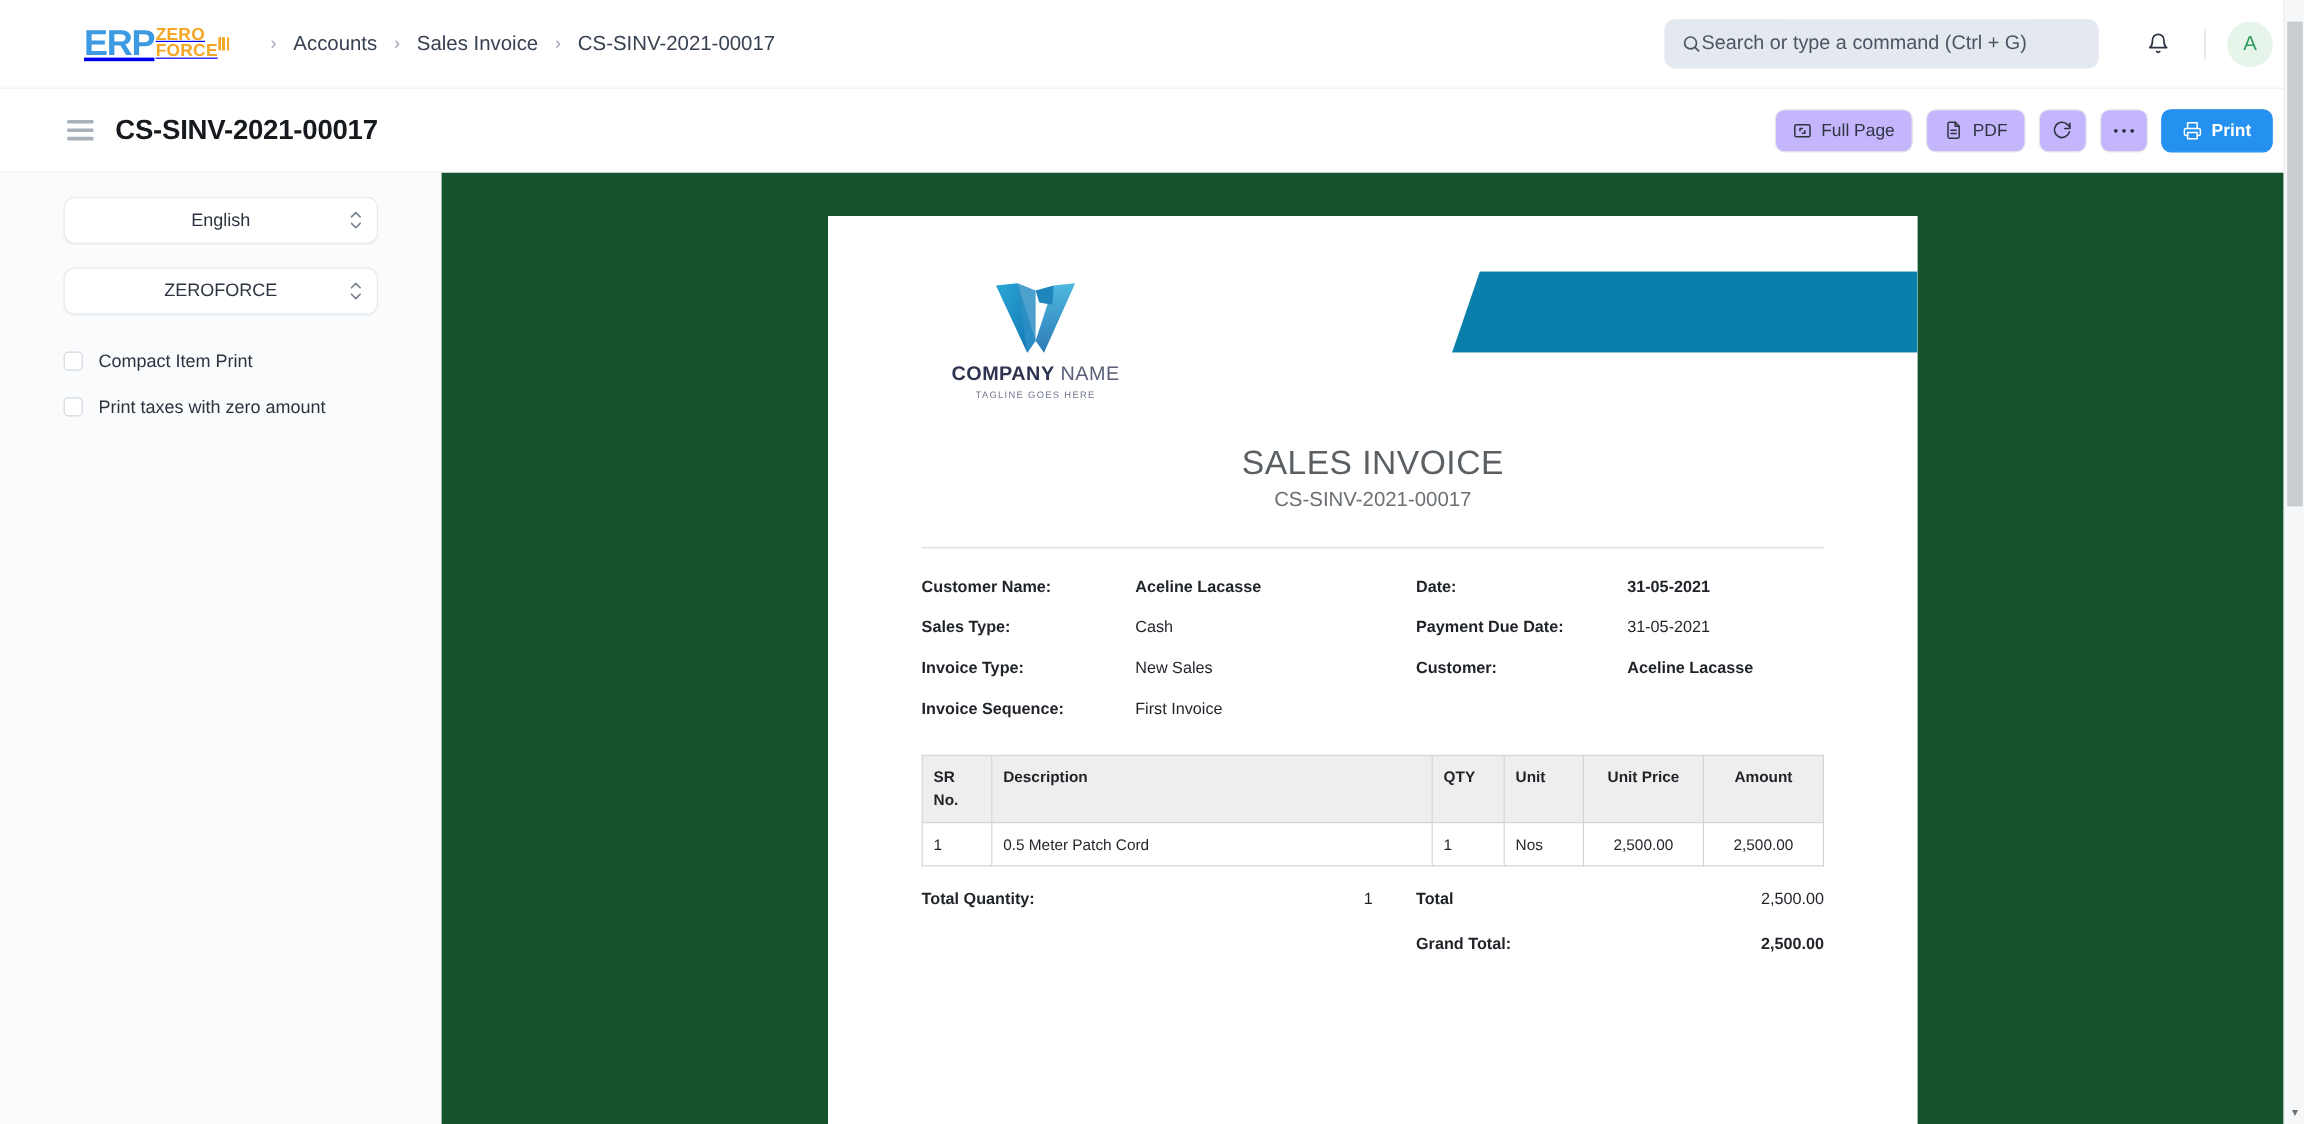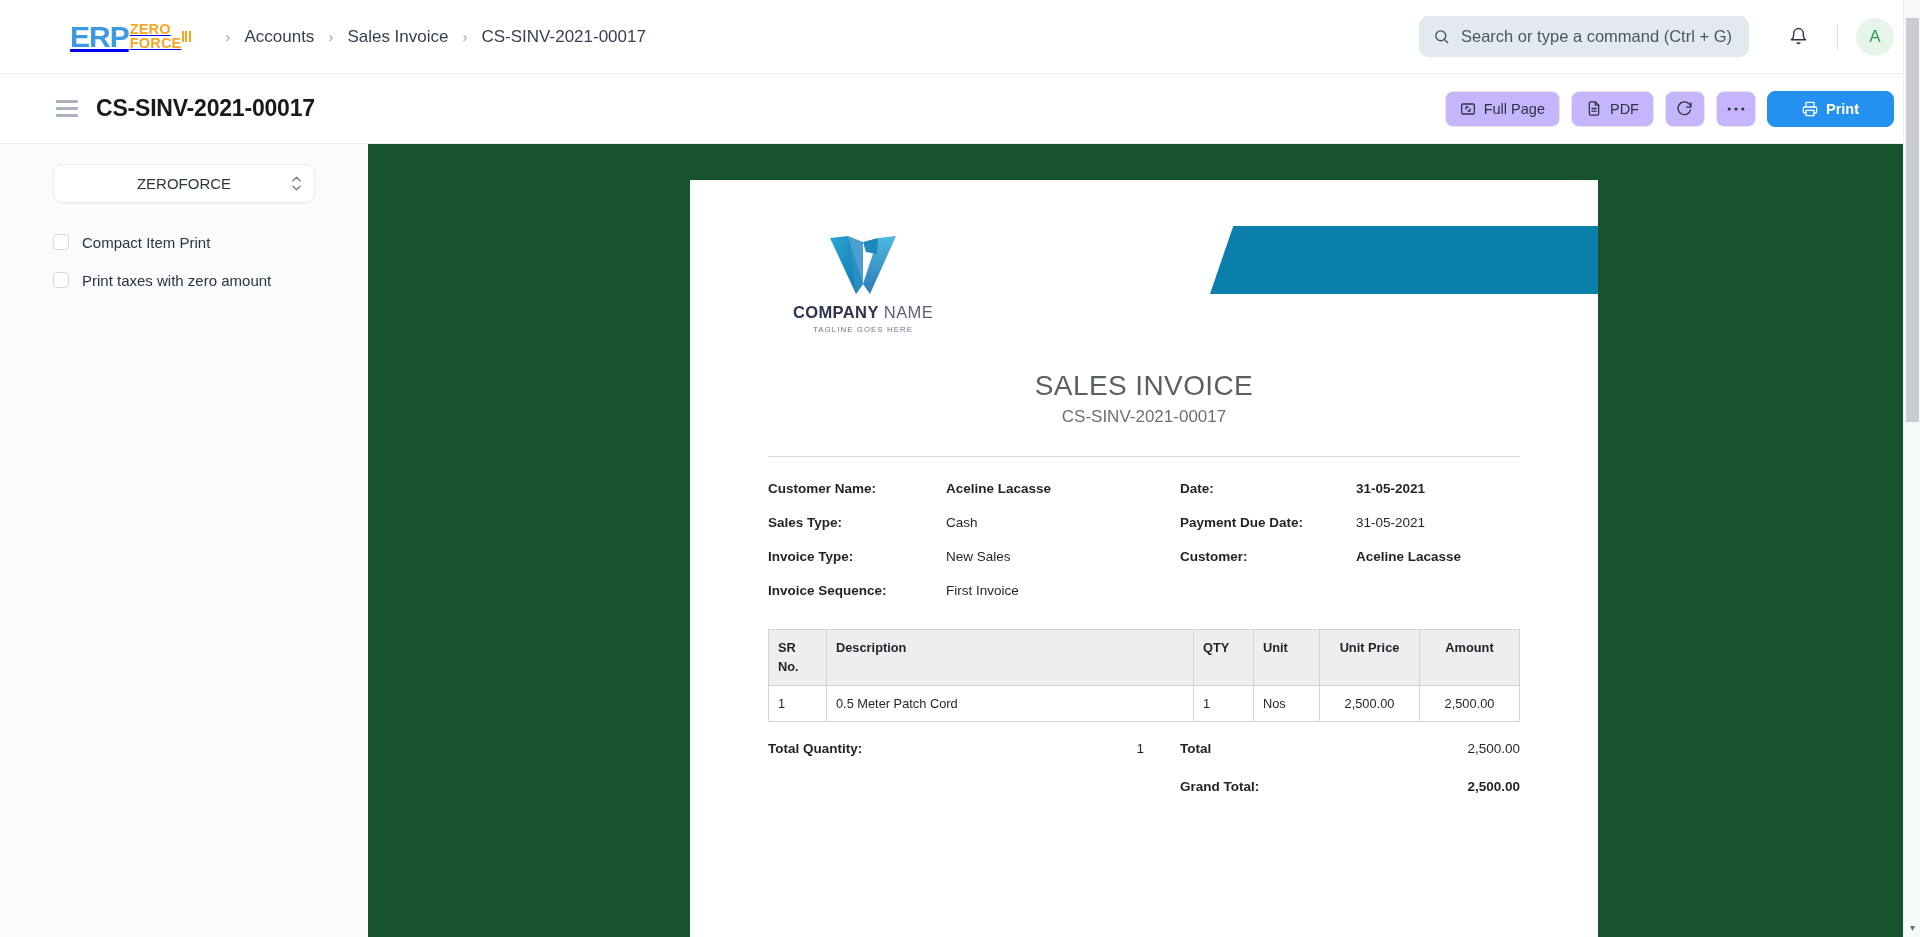--- a/index.html
+++ b/index.html
@@ -39,22 +39,22 @@
     text-decoration: none; white-space: nowrap;
   }
   .crumb.active { color: #374151; }
   .crumb-sep {
     color: #9aa3ad; font-size: 15px; margin: 0 12px; user-select: none;
   }
   .nav-right {
     margin-left: auto; display: flex; align-items: center; gap: 0;
   }
   .search-box {
-    width: 330px; height: 41px; background: #e4e9ef; border-radius: 9px;
-    display: flex; align-items: center; padding: 0 14px; gap: 11px;
+    width: 362px; height: 41px; background: #e4e9ef; border-radius: 9px;
+    display: flex; align-items: center; padding: 0 14px; 
     border: none;
   }
   .search-box .ph { font-size: 16.5px; color: #4b5563; }
   .bell-btn {
     width: 42px; height: 42px; display: flex; align-items: center;
     justify-content: center; margin-left: 28px;
   }
   .nav-divider { width:1px; height:26px; background:#d8dde3; margin: 0 18px; }
   .avatar {
     width: 38px; height: 38px; border-radius: 50%;
@@ -78,21 +78,21 @@
   .toolbar { margin-left: auto; display: flex; align-items: center; gap: 11px; }
   .btn {
     height: 36px; border-radius: 8px; border: 1px solid #e3e7eb;
     background: #c4b5fd; display: flex; align-items: center; gap: 8px;
     padding: 0 14px; font-size: 14.5px; color: #2b3440; cursor: pointer;
     font-family: "Liberation Sans", sans-serif; font-weight: 400;
   }
   .btn.icon-only { padding: 0; width: 40px; justify-content: center; }
   .btn.primary {
     background: #2490ef; border-color: #2490ef; color: #ffffff;
-    font-weight: bold; padding: 0 34px;
+    font-weight: bold; padding: 0 17px;
   }
 
   
   .workspace { display: flex; height: 793px; background: #fafbfc; }
 
   .side-panel {
     width: 368px; background: #fafbfc; padding: 20px 0 0 0;
     flex-shrink: 0;
   }
   .select-field {
@@ -318,20 +318,31 @@
       </svg>
       <span>Print</span>
     </button>
   </div>
 </div>
 
 <div class="workspace">
 
   <aside class="side-panel">
 
+    <div class="select-field">
+      <span>English</span>
+      <span class="caret">
+        <svg width="9" height="6" viewBox="0 0 10 6" fill="none" stroke="#7b838c" stroke-width="1.6" stroke-linecap="round" stroke-linejoin="round">
+            <polyline points="1,5 5,1 9,5"></polyline>
+          </svg>
+        <svg width="9" height="6" viewBox="0 0 10 6" fill="none" stroke="#7b838c" stroke-width="1.6" stroke-linecap="round" stroke-linejoin="round">
+            <polyline points="1,1 5,5 9,1"></polyline>
+          </svg>
+      </span>
+    </div>
 
     <div class="select-field">
       <span>ZEROFORCE</span>
       <span class="caret">
         <svg width="9" height="6" viewBox="0 0 10 6" fill="none" stroke="#7b838c" stroke-width="1.6" stroke-linecap="round" stroke-linejoin="round">
             <polyline points="1,5 5,1 9,5"></polyline>
           </svg>
         <svg width="9" height="6" viewBox="0 0 10 6" fill="none" stroke="#7b838c" stroke-width="1.6" stroke-linecap="round" stroke-linejoin="round">
             <polyline points="1,1 5,5 9,1"></polyline>
           </svg>

